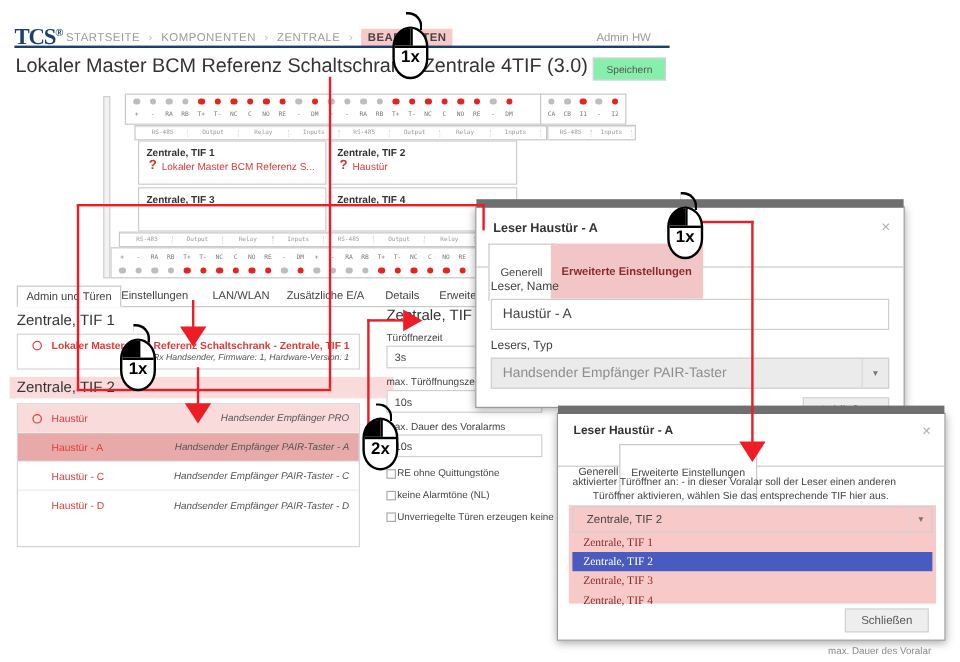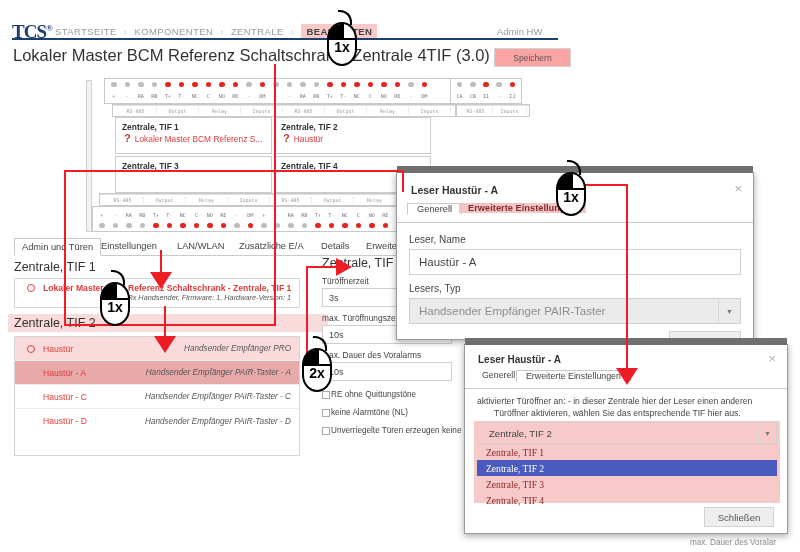--- a/index.html
+++ b/index.html
@@ -24,22 +24,22 @@
   .logo sup { font-size:9px; vertical-align:super; }
   .breadcrumb { position:absolute; left:55px; top:16px; font-size:9.5px; color:#9a9a9a;
                 letter-spacing:.4px; white-space:nowrap; }
   .breadcrumb .sep { color:#c2c2c2; margin:0 4px; }
   .breadcrumb .crumb { color:#9a9a9a; }
   .breadcrumb .crumb.active { color:#444; font-weight:bold; background:#f7c9c9; padding:2px 5px; }
   .admin { position:absolute; left:497px; top:16px; font-size:9.5px; color:#9a9a9a; white-space:nowrap; }
   .header-rule { position:absolute; left:12px; top:38px; width:546px; height:2px; background:#1c3f6e; }
 
   .page-title { position:absolute; left:13px; top:46px; font-size:16.5px; color:#333; white-space:nowrap; }
-  .save-btn { position:absolute; left:494px; top:48px; width:77px; height:19px;
-              background:#fca5a5; border:1px solid #d3d3d3; font-size:8.5px; color:#555;
+  .save-btn { position:absolute; left:494px; top:48px; width:61px; height:19px;
+              background:#86efac; border:1px solid #d3d3d3; font-size:8.5px; color:#555;
               display:flex; align-items:center; justify-content:center; }
 
   
   .hw { position:absolute; }
   .hw-block { position:absolute; background:#fff; border:1px solid #c9c9c9; }
   .term-row { display:flex; height:13px; align-items:center; padding:0 2px; }
   .term { width:13.5px; text-align:center; font-size:5.2px; color:#777;
           font-family:"DejaVu Sans Mono", monospace; }
   .dots { display:flex; height:9px; align-items:center; padding:0 2px; }
   .dot { width:13.5px; display:flex; justify-content:center; }
@@ -89,21 +89,21 @@
 
   .bg-txt { position:absolute; font-size:8.2px; color:#555; white-space:nowrap; }
 
   
   .modal { position:absolute; background:#fff; border:1px solid #9a9a9a;
            box-shadow:0 2px 7px rgba(0,0,0,.35); }
   .modal-shadowtop { position:absolute; height:7px; background:#6f6f6f; left:0; right:0; top:-7px; }
   .modal-title { font-weight:bold; color:#333; position:absolute; }
   .modal-close { position:absolute; color:#b0b0b0; font-size:13px; line-height:1; }
   .mtabs { position:absolute; border-bottom:1px solid #c9c9c9; }
-  .mtab { position:absolute; top:0; padding:0 9px; white-space:nowrap; color:#444; }
+  .mtab { position:absolute; top:0; padding:18px 9px; white-space:nowrap; color:#444; }
   .mtab.sel { border:1px solid #c9c9c9; border-bottom:1px solid #fff; background:#fff; }
   .mtab.hl { background:#f2c6c6; color:#8a2b2b; font-weight:bold; }
   .m-lbl { position:absolute; color:#444; }
   .m-inp { position:absolute; border:1px solid #cfcfcf; background:#fff; color:#444;
            display:flex; align-items:center; padding-left:9px; }
   .m-inp.dis { background:#ebebeb; color:#8d8d8d; }
   .m-sel-arrow { position:absolute; right:0; top:0; bottom:0; width:22px;
                  border-left:1px solid #d8d8d8; display:flex; align-items:center;
                  justify-content:center; font-size:7px; color:#777; }
   .m-btn { position:absolute; background:#eeeeee; border:1px solid #d3d3d3; color:#555;
@@ -536,21 +536,21 @@
 <div class="modal" style="left:464px; top:344px; width:324px; height:190px;">
   <div class="modal-shadowtop"></div>
   <div class="modal-title" style="left:13px; top:9px; font-size:10px;">Leser Haustür - A</div>
   <div class="modal-close" style="right:11px; top:7px;">×</div>
 
   <div class="mtabs" style="left:0; top:25px; width:100%; height:19px;">
     <div class="mtab" style="left:8px; font-size:8.8px;">Generell</div>
     <div class="mtab sel" style="left:51px; font-size:8.8px;">Erweiterte Einstellungen</div>
   </div>
 
-  <div class="m-help" style="left:12px; top:50px; font-size:8.6px;">aktivierter Türöffner an: - in dieser Zentrale hier der Leser einen anderen</div>
+  <div class="m-help" style="left:12px; top:50px; font-size:8.6px;">aktivierter Türöffner an: - in dieser Voralar soll der Leser einen anderen</div>
   <div class="m-help" style="left:29px; top:62px; font-size:8.6px;">Türöffner aktivieren, wählen Sie das entsprechende TIF hier aus.</div>
 
   <div class="dd-wrap" style="left:9px; top:76px; width:306px; height:82px;"></div>
   <div class="dd-field" style="left:12px; top:77px; width:300px; height:22px; font-size:9.6px;">Zentrale, TIF 2
     <span class="m-sel-arrow" style="width:18px;">▼</span>
   </div>
   <div class="dd-opt" style="left:12px; top:99px; width:300px; height:16px; font-size:9.6px;">Zentrale, TIF 1</div>
   <div class="dd-opt sel" style="left:12px; top:115px; width:300px; height:16px; font-size:9.6px;">Zentrale, TIF 2</div>
   <div class="dd-opt" style="left:12px; top:131px; width:300px; height:16px; font-size:9.6px;">Zentrale, TIF 3</div>
   <div class="dd-opt" style="left:12px; top:147px; width:300px; height:16px; font-size:9.6px;">Zentrale, TIF 4</div>

